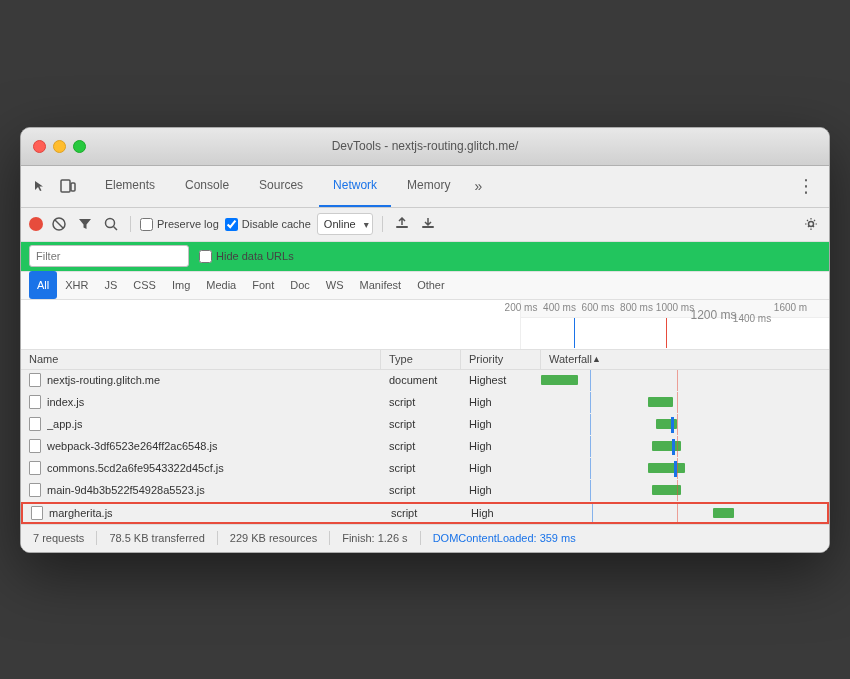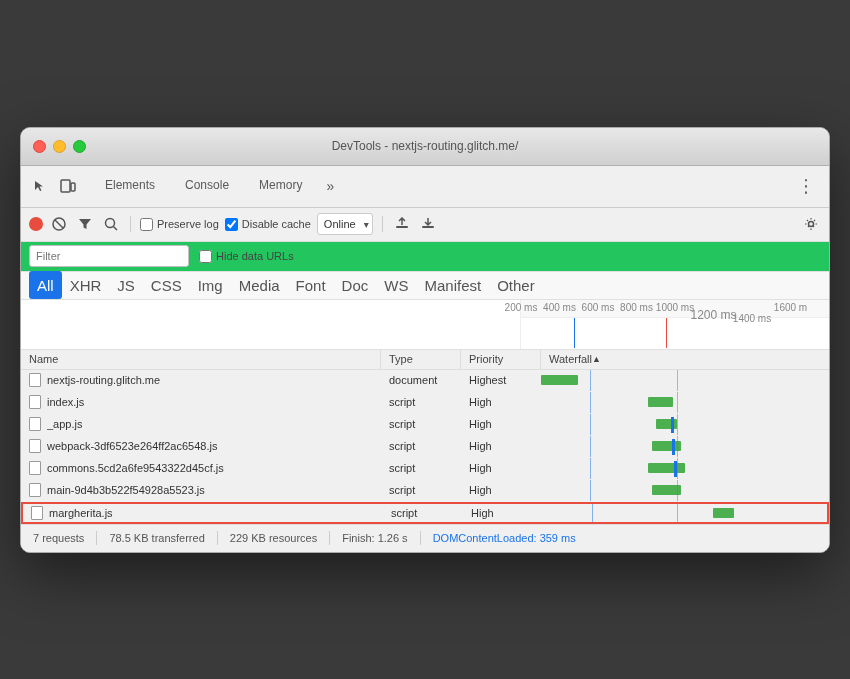--- a/index.html
+++ b/index.html
@@ -228,21 +228,21 @@
       align-items: center;
       padding: 0 8px;
       height: 28px;
       gap: 0;
     }
     .type-tab {
       padding: 0 8px;
       height: 28px;
       display: flex;
       align-items: center;
-      font-size: 15px;
+      font-size: 11px;
       color: #555;
       cursor: pointer;
       border-radius: 3px;
     }
     .type-tab.active {
       background: #1a73e8;
       color: #fff;
       border-radius: 3px;
     }
 
@@ -403,20 +403,22 @@
         <div class="devtools-icon">
           <svg width="16" height="14" viewBox="0 0 16 14" fill="none">
             <rect x="1" y="1" width="9" height="12" rx="1" stroke="#555" stroke-width="1.5" fill="none"></rect>
             <rect x="11" y="4" width="4" height="8" rx="1" stroke="#555" stroke-width="1.5" fill="none"></rect>
           </svg>
         </div>
       </div>
 
       <div id="tab-elements" class="tab">Elements</div>
       <div id="tab-console" class="tab">Console</div>
+      <div id="tab-sources" class="tab">Sources</div>
+      <div id="tab-network" class="tab active">Network</div>
       <div id="tab-memory" class="tab">Memory</div>
       <div class="tab-more">»</div>
       <div class="tab-menu">⋮</div>
     </div>
 
     <div class="network-toolbar">
       <div class="tool-btn red-circle"></div>
       <div class="tool-btn" title="Clear">
         <svg width="14" height="14" viewBox="0 0 14 14" fill="none">
           <circle cx="7" cy="7" r="6" stroke="#555" stroke-width="1.5"></circle>

